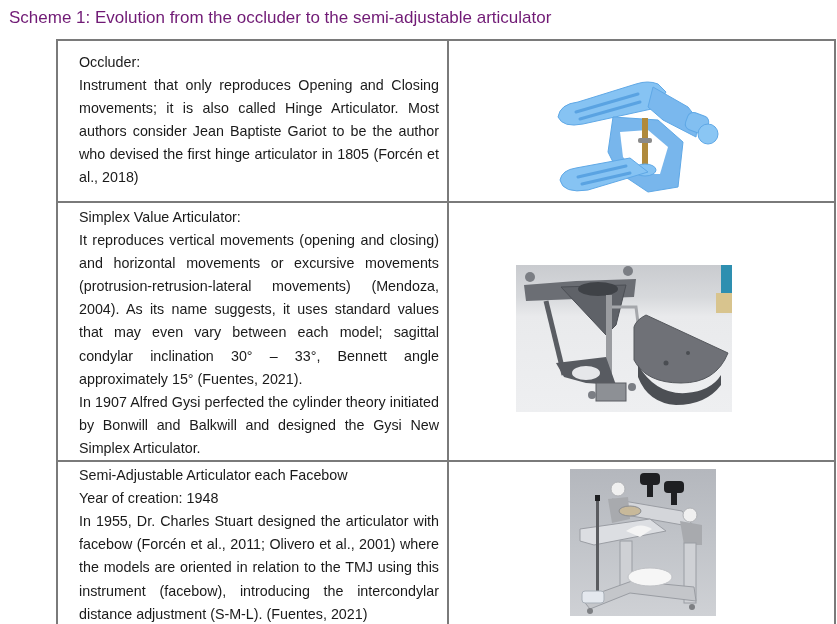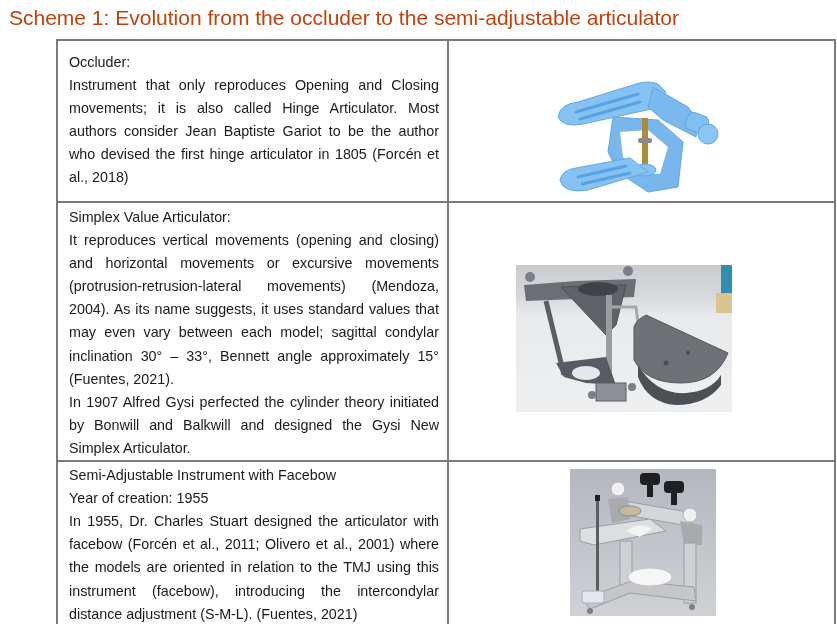--- a/index.html
+++ b/index.html
@@ -12,44 +12,44 @@
     height: 624px;
     position: relative;
     overflow: hidden;
     font-family: "Liberation Sans", sans-serif;
     color: #1a1a1a;
   }
   .title {
     position: absolute;
     left: 9px;
     top: 7px;
-    font-size: 21px;
+    font-size: 17px;
     line-height: 22px;
-    color: #c2410c;
+    color: #701a75;
     white-space: nowrap;
   }
   .scheme-table {
     position: absolute;
     left: 56px;
     top: 39px;
     width: 780px;
     height: 583px;
     border-collapse: collapse;
     table-layout: fixed;
   }
   .scheme-table td {
     border: 2px solid #7a7a7a;
     padding: 0;
     vertical-align: top;
   }
   .text-cell {
     width: 389px;
   }
   .text-cell .inner {
-    padding: 10px 8px 0 11px;
+    padding: 10px 8px 0 21px;
     font-size: 14.3px;
     line-height: 23.1px;
     text-align: justify;
     color: #1a1a1a;
   }
   .text-cell p {
     margin: 0;
   }
   .img-cell {
     position: relative;
@@ -159,22 +159,22 @@
           <circle cx="150" cy="98" r="2.5" fill="#4a4d52"></circle>
           <circle cx="172" cy="88" r="2" fill="#4a4d52"></circle>
         </svg>
       </div>
     </td>
   </tr>
 
   <tr class="row3">
     <td class="text-cell">
       <div class="inner" style="padding-top:2px;">
-        <p>Semi-Adjustable Instrument with Facebow</p>
-        <p>Year of creation: 1955</p>
+        <p>Semi-Adjustable Articulator each Facebow</p>
+        <p>Year of creation: 1948</p>
         <p>In 1955, Dr. Charles Stuart designed the articulator with facebow (Forcén et al., 2011; Olivero et al., 2001) where the models are oriented in relation to the TMJ using this instrument (facebow), introducing the intercondylar distance adjustment (S-M-L). (Fuentes, 2021)</p>
       </div>
     </td>
     <td class="img-cell">
       <div class="pic pic-semi" title="Silver semi-adjustable articulator with black knobs">
         <svg width="146" height="147" viewBox="0 0 146 147">
 
           <rect x="70" y="4" width="20" height="12" rx="4" fill="#1e1f22"></rect>
           <rect x="77" y="14" width="6" height="14" fill="#1e1f22"></rect>
           <rect x="94" y="12" width="20" height="12" rx="4" fill="#1e1f22"></rect>

